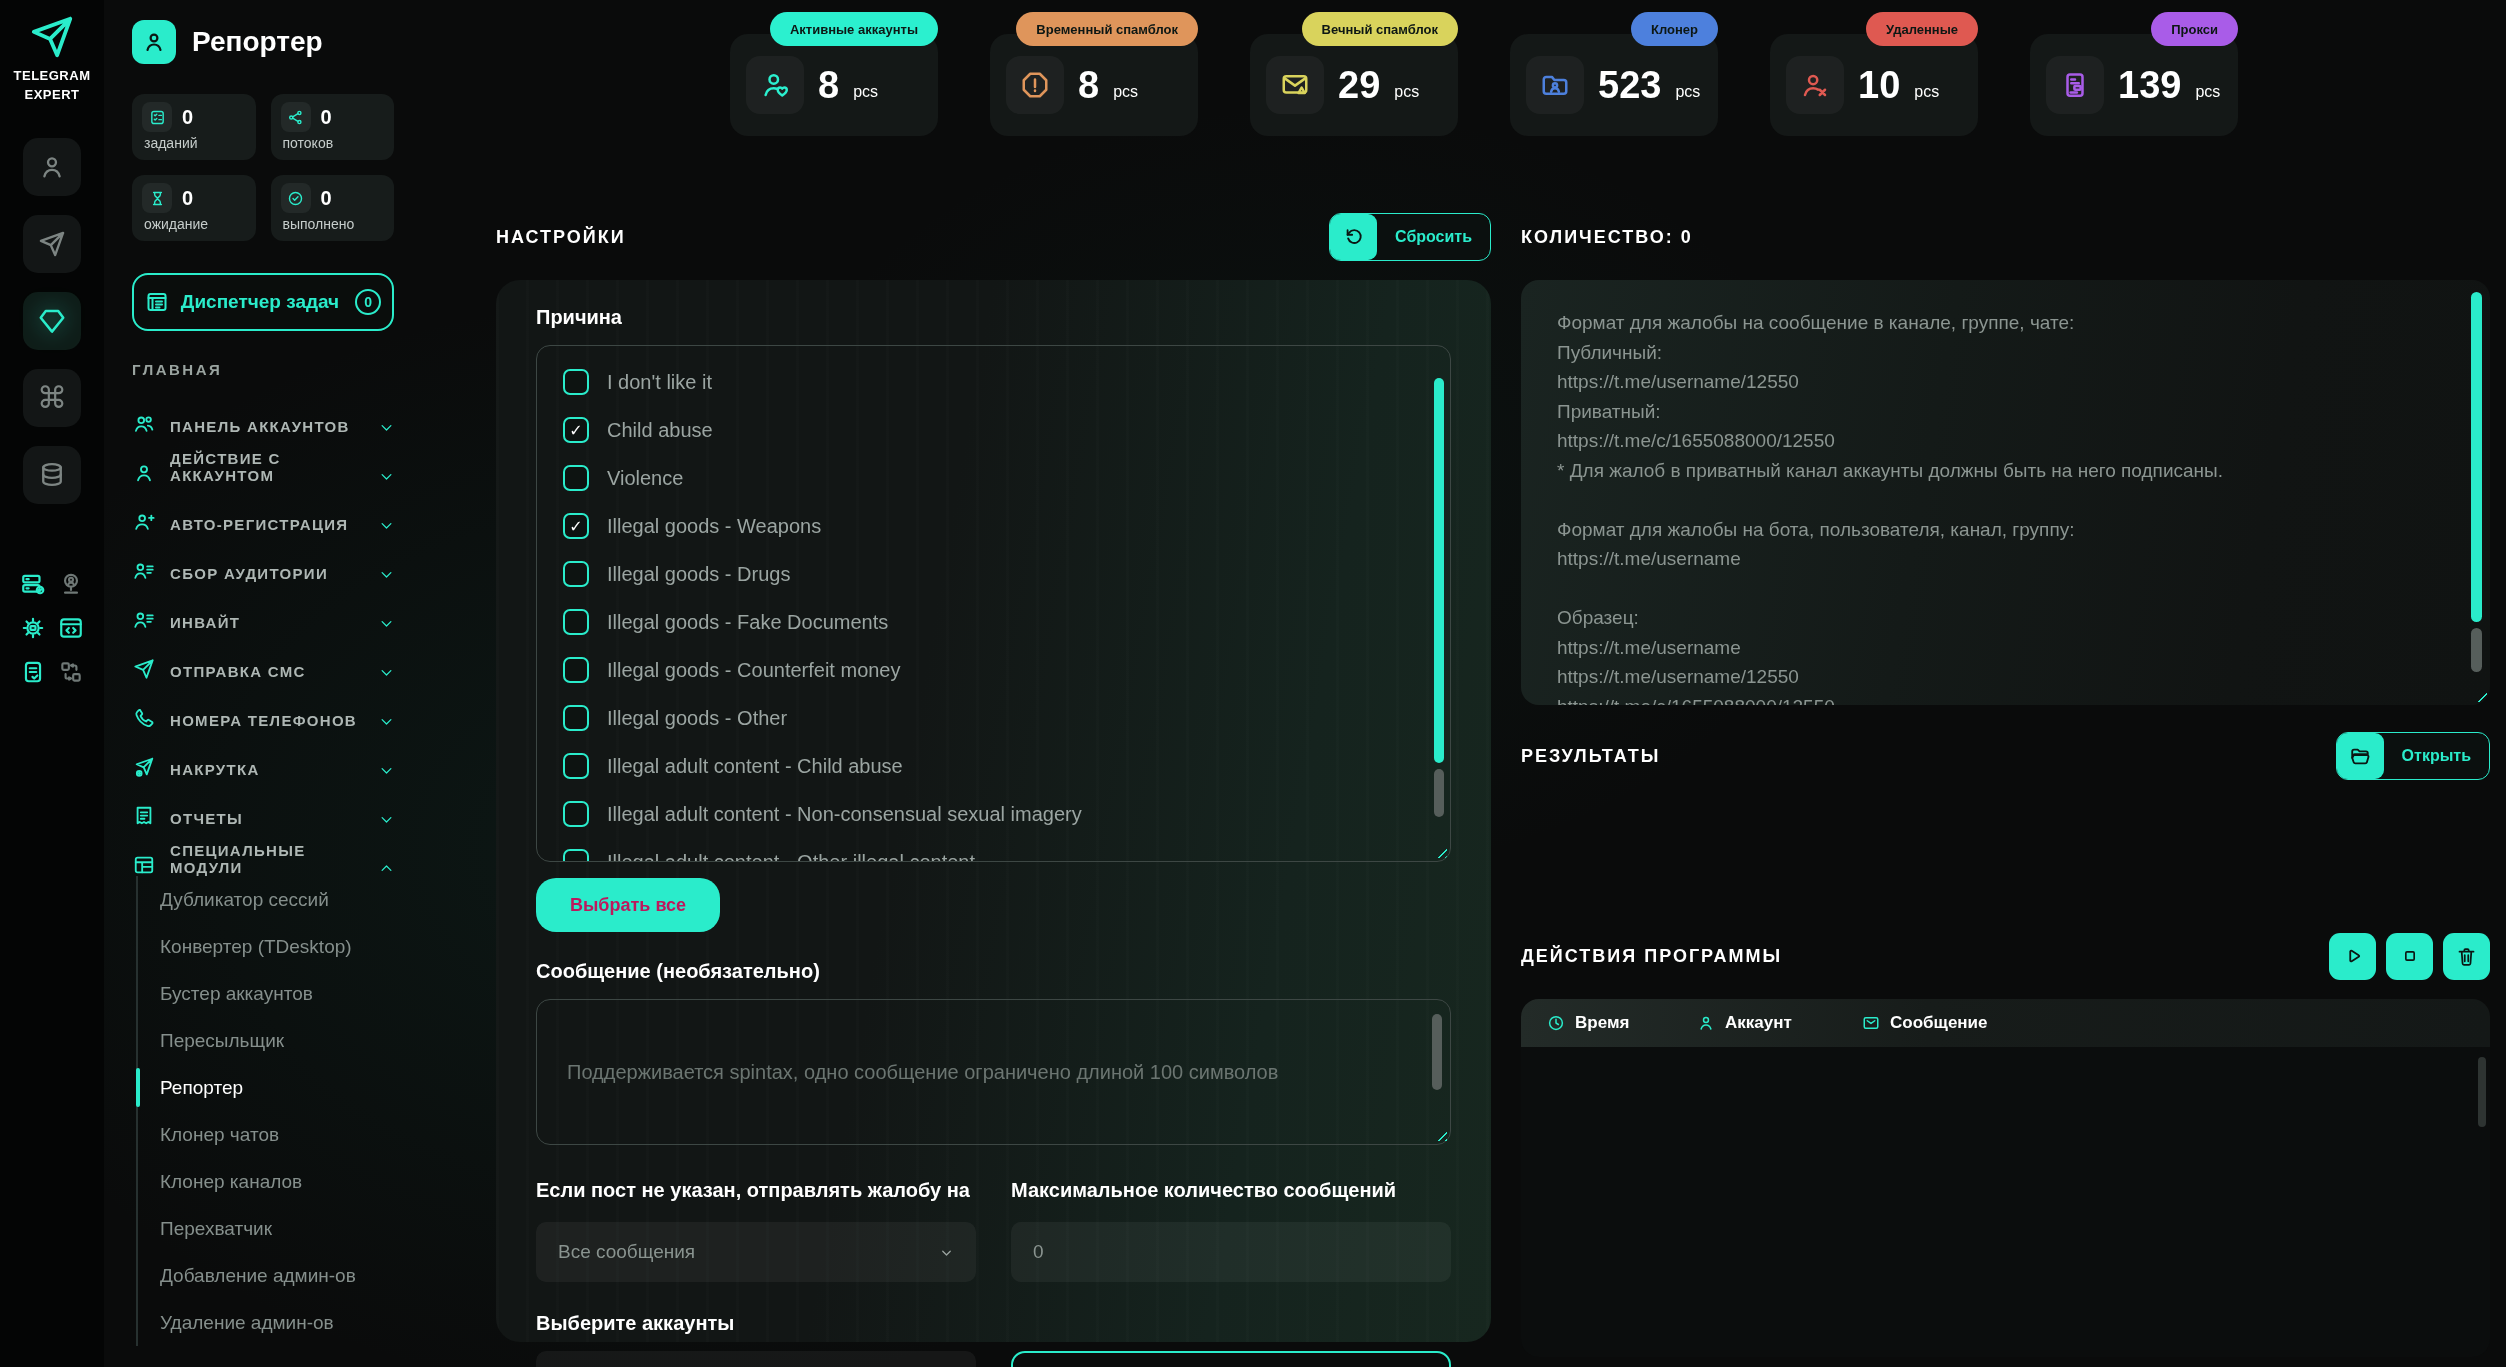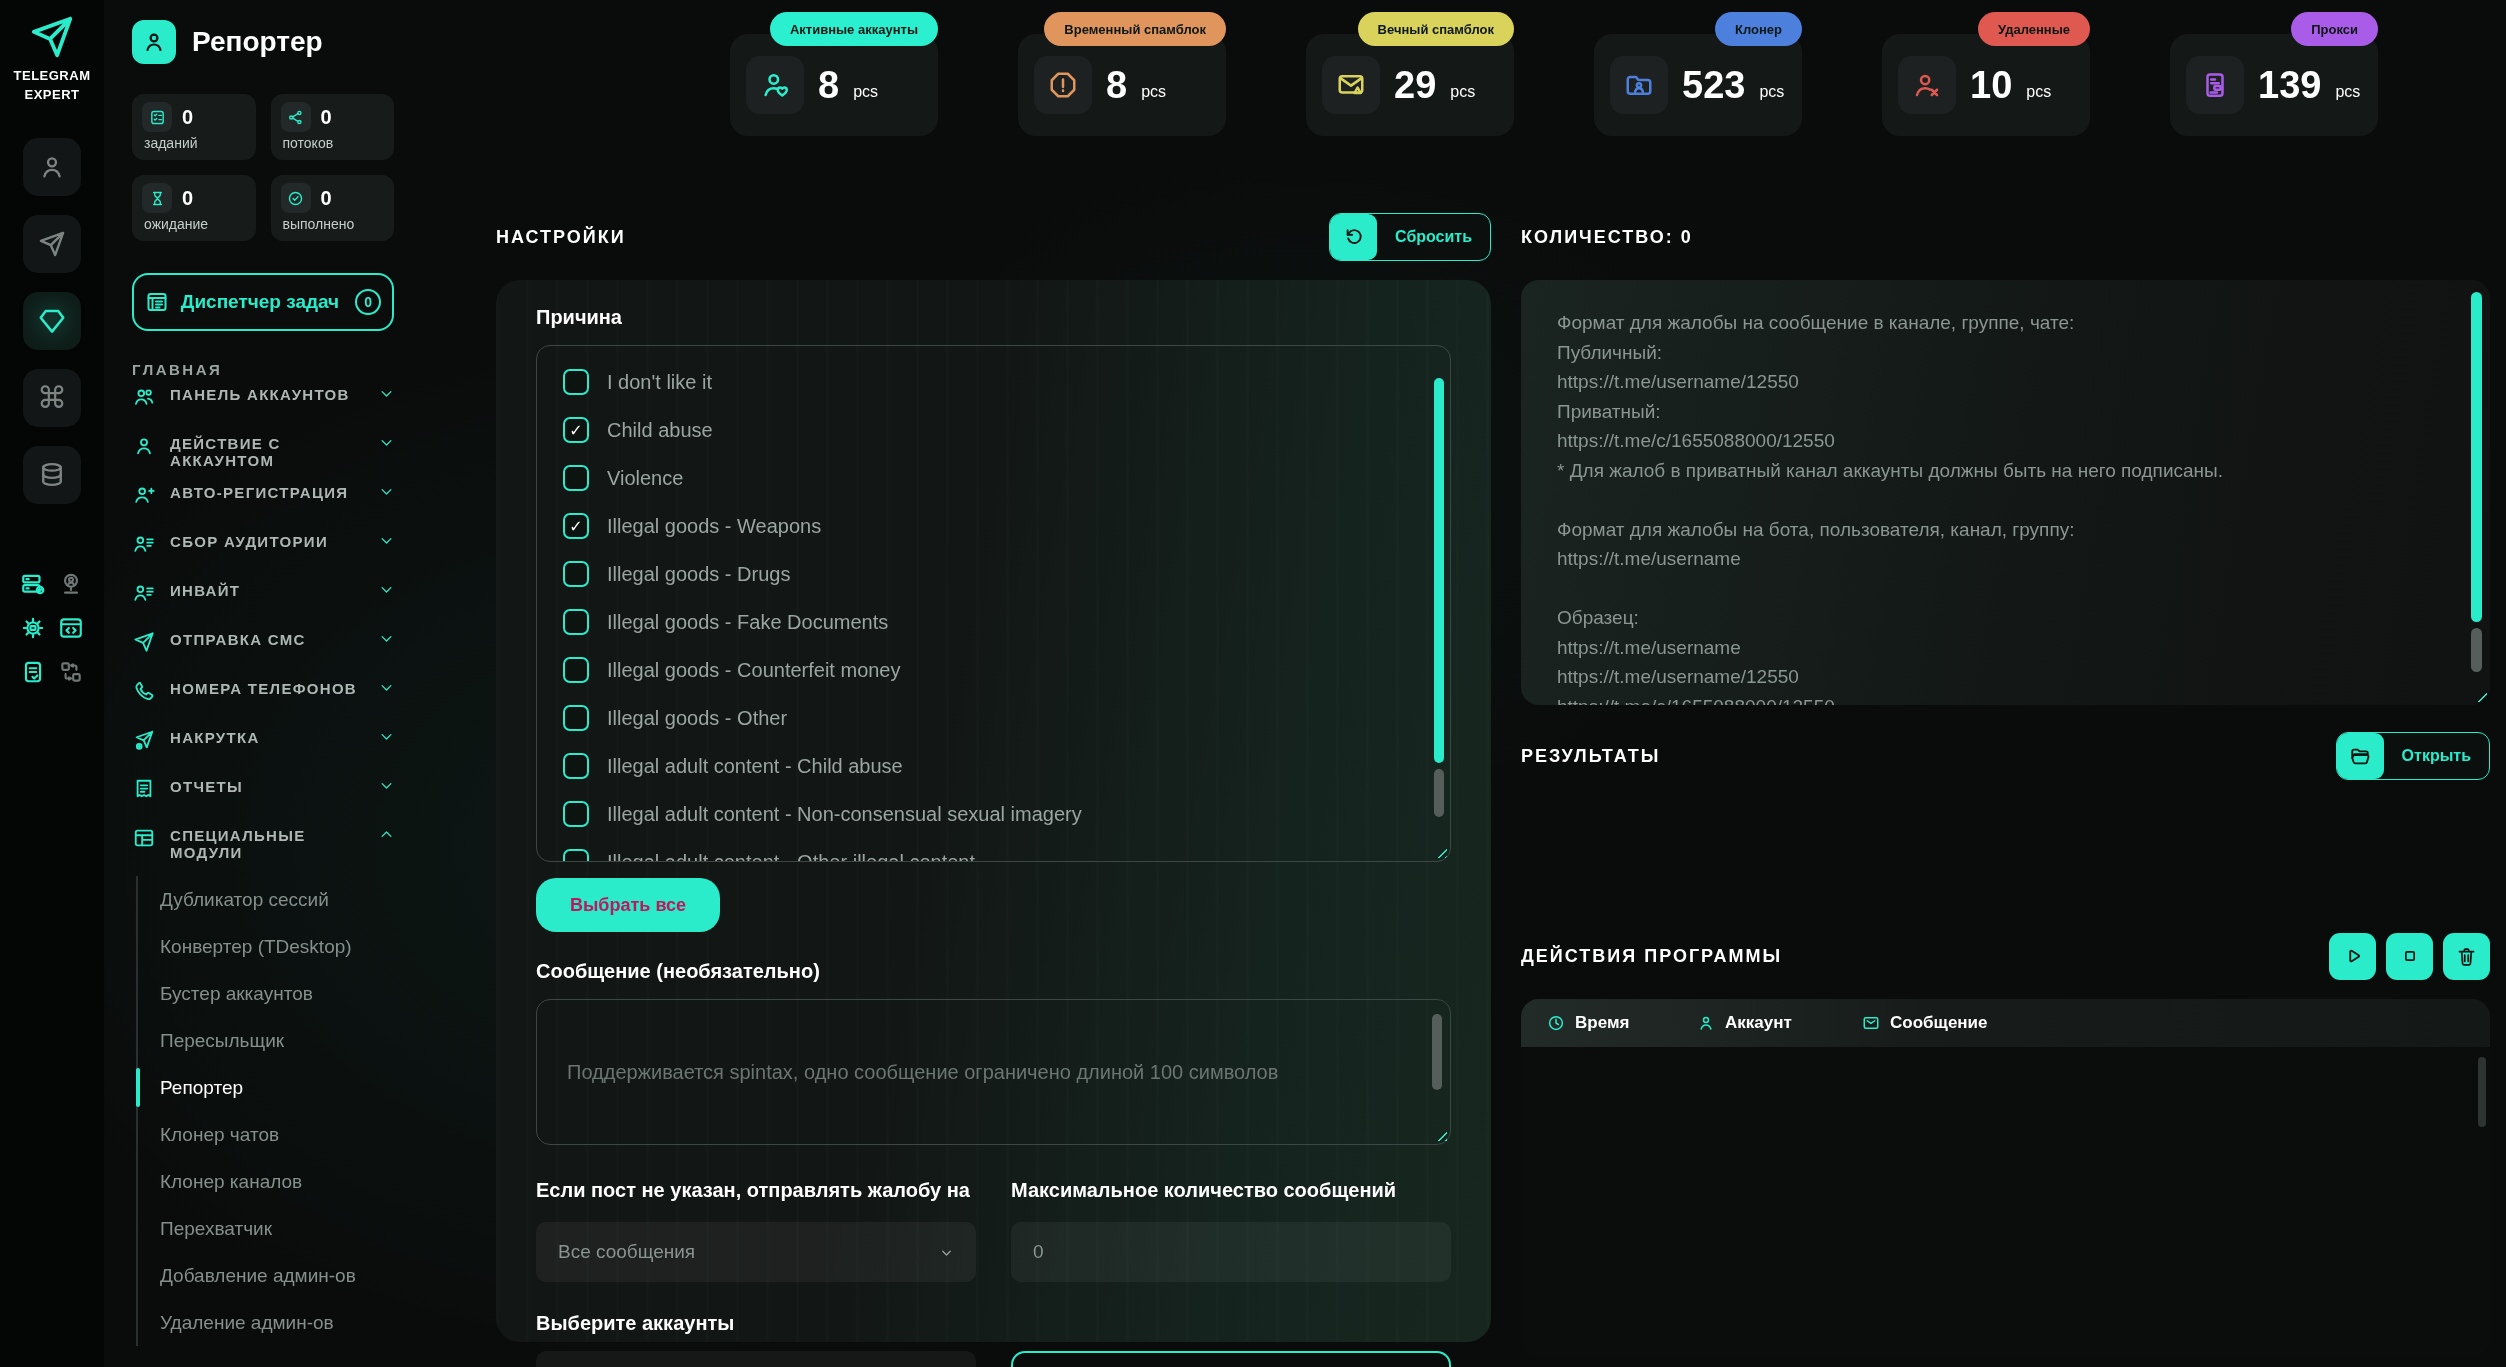--- a/index.html
+++ b/index.html
@@ -43,33 +43,33 @@
   .tcard-top { display:flex; align-items:center; gap:10px; }
   .tcard-tile { width:30px; height:30px; border-radius:8px; background:#232928; display:grid; place-items:center; color:#2aeccb; }
   .tcard-val { font-size:20px; font-weight:800; }
   .tcard-label { font-size:14px; color:#c6cdcb; margin-top:3px; margin-left:2px; }
   .dispatcher { margin-top:32px; height:58px; border:2px solid #2aeccb; border-radius:16px; background:rgba(10,18,16,.4);
     display:flex; align-items:center; justify-content:center; gap:12px; color:#2aeccb; cursor:pointer; }
   .dispatcher-label { font-size:19px; font-weight:bold; }
   .dispatcher-badge { width:26px; height:26px; border:2.5px solid #2aeccb; border-radius:50%; display:grid; place-items:center;
     font-size:14px; font-weight:bold; margin-left:4px; }
   .nav-section { margin:30px 0 8px; font-size:15px; font-weight:bold; letter-spacing:2.5px; color:#9aa4a0; }
-  .nav-item { height:49px; display:flex; align-items:flex-start; cursor:pointer; }
+  .nav-item { height:49px; display:flex; align-items:flex-end; cursor:pointer; }
   .nav-ic { color:#2aeccb; width:24px; }
   .nav-label { flex:1; margin-left:14px; font-size:15px; font-weight:bold; letter-spacing:1.3px; color:#aeb7b4; }
   .nav-chev { color:#2aeccb; }
   .nav-chev.up svg { transform:rotate(180deg); }
   .submenu { margin-left:4px; border-left:2px solid #273130; padding-left:22px; }
   .sub-item { height:47px; display:flex; align-items:center; font-size:19px; color:#858f8c; cursor:pointer; position:relative; }
   .sub-item.active { color:#fff; }
   .sub-item.active::before { content:""; position:absolute; left:-24px; top:4px; width:4px; height:39px; border-radius:2px; background:#2aeccb; }
 
   
   .main { flex:1; padding:12px 16px 0 40px; min-width:0; }
-  .topstats { display:flex; gap:80px; margin-left:270px; }
+  .topstats { display:flex; gap:52px; margin-left:270px; }
   .stat-group { position:relative; width:208px; padding-top:22px; }
   .stat-pill { position:absolute; top:0; right:0; height:34px; border-radius:18px; padding:0 20px; display:flex; align-items:center;
     font-size:13px; font-weight:bold; color:#0d1714; z-index:2; white-space:nowrap; }
   .stat-card { height:102px; border-radius:18px; background:#141817; display:flex; align-items:center; padding:0 16px; gap:14px; }
   .stat-tile { width:58px; height:58px; border-radius:14px; background:rgba(255,255,255,.045); display:grid; place-items:center; }
   .stat-val { font-size:38px; font-weight:800; }
   .stat-unit { font-size:16px; color:#ffffff; margin-top:14px; }
 
   .columns { display:flex; gap:30px; margin-top:76px;margin-left:36px; }
   .settings-col { width:995px; flex:none; }

